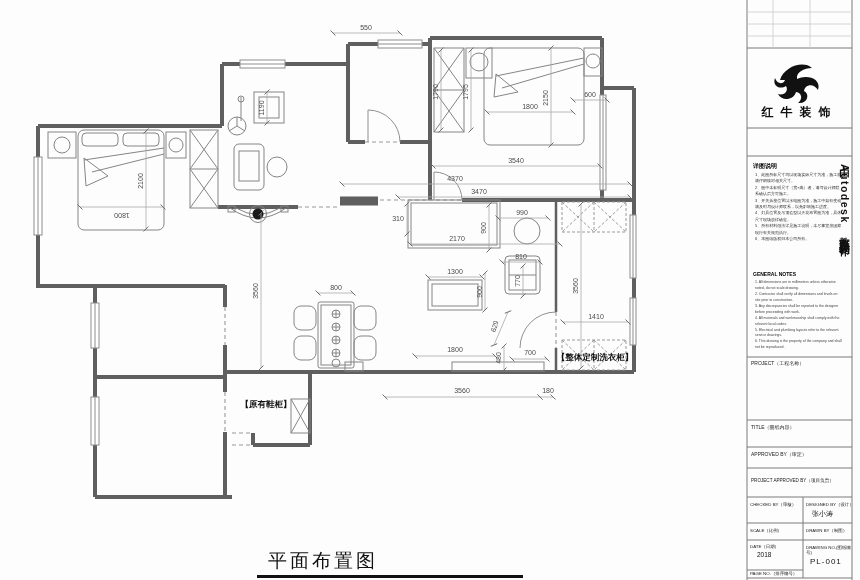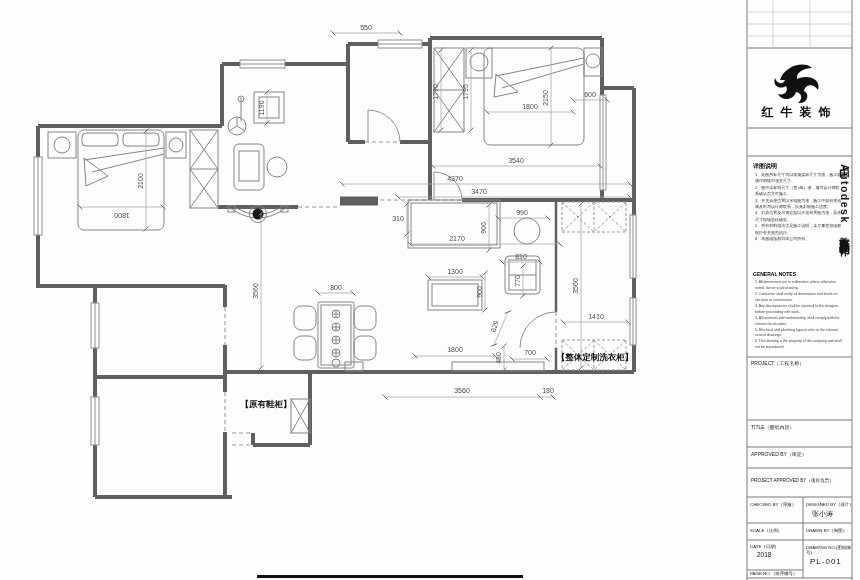--- a/index.html
+++ b/index.html
@@ -379,14 +379,15 @@
   <div class="fld-sm" style="left:750px;top:528px">SCALE（比例）</div>
   <div class="fld-sm" style="left:806px;top:528px">DRAWN BY（制图）</div>
   <div class="fld-sm" style="left:750px;top:544px">DATE（日期）</div>
   <div class="date-val">2018</div>
   <div class="fld-sm" style="left:806px;top:545px;width:46px">DRAWING NO.(图纸编号)</div>
   <div class="dwgno-val">PL-001</div>
   <div class="fld-sm" style="left:750px;top:571px">PAGE NO.（排序编号）</div>
 
   <div class="autodesk">由 Autodesk 教育版产品制作</div>
 
+  <div class="plan-title">平面布置图</div>
   <div class="plan-title-rule"></div>
 </div>
 
 </body></html>

